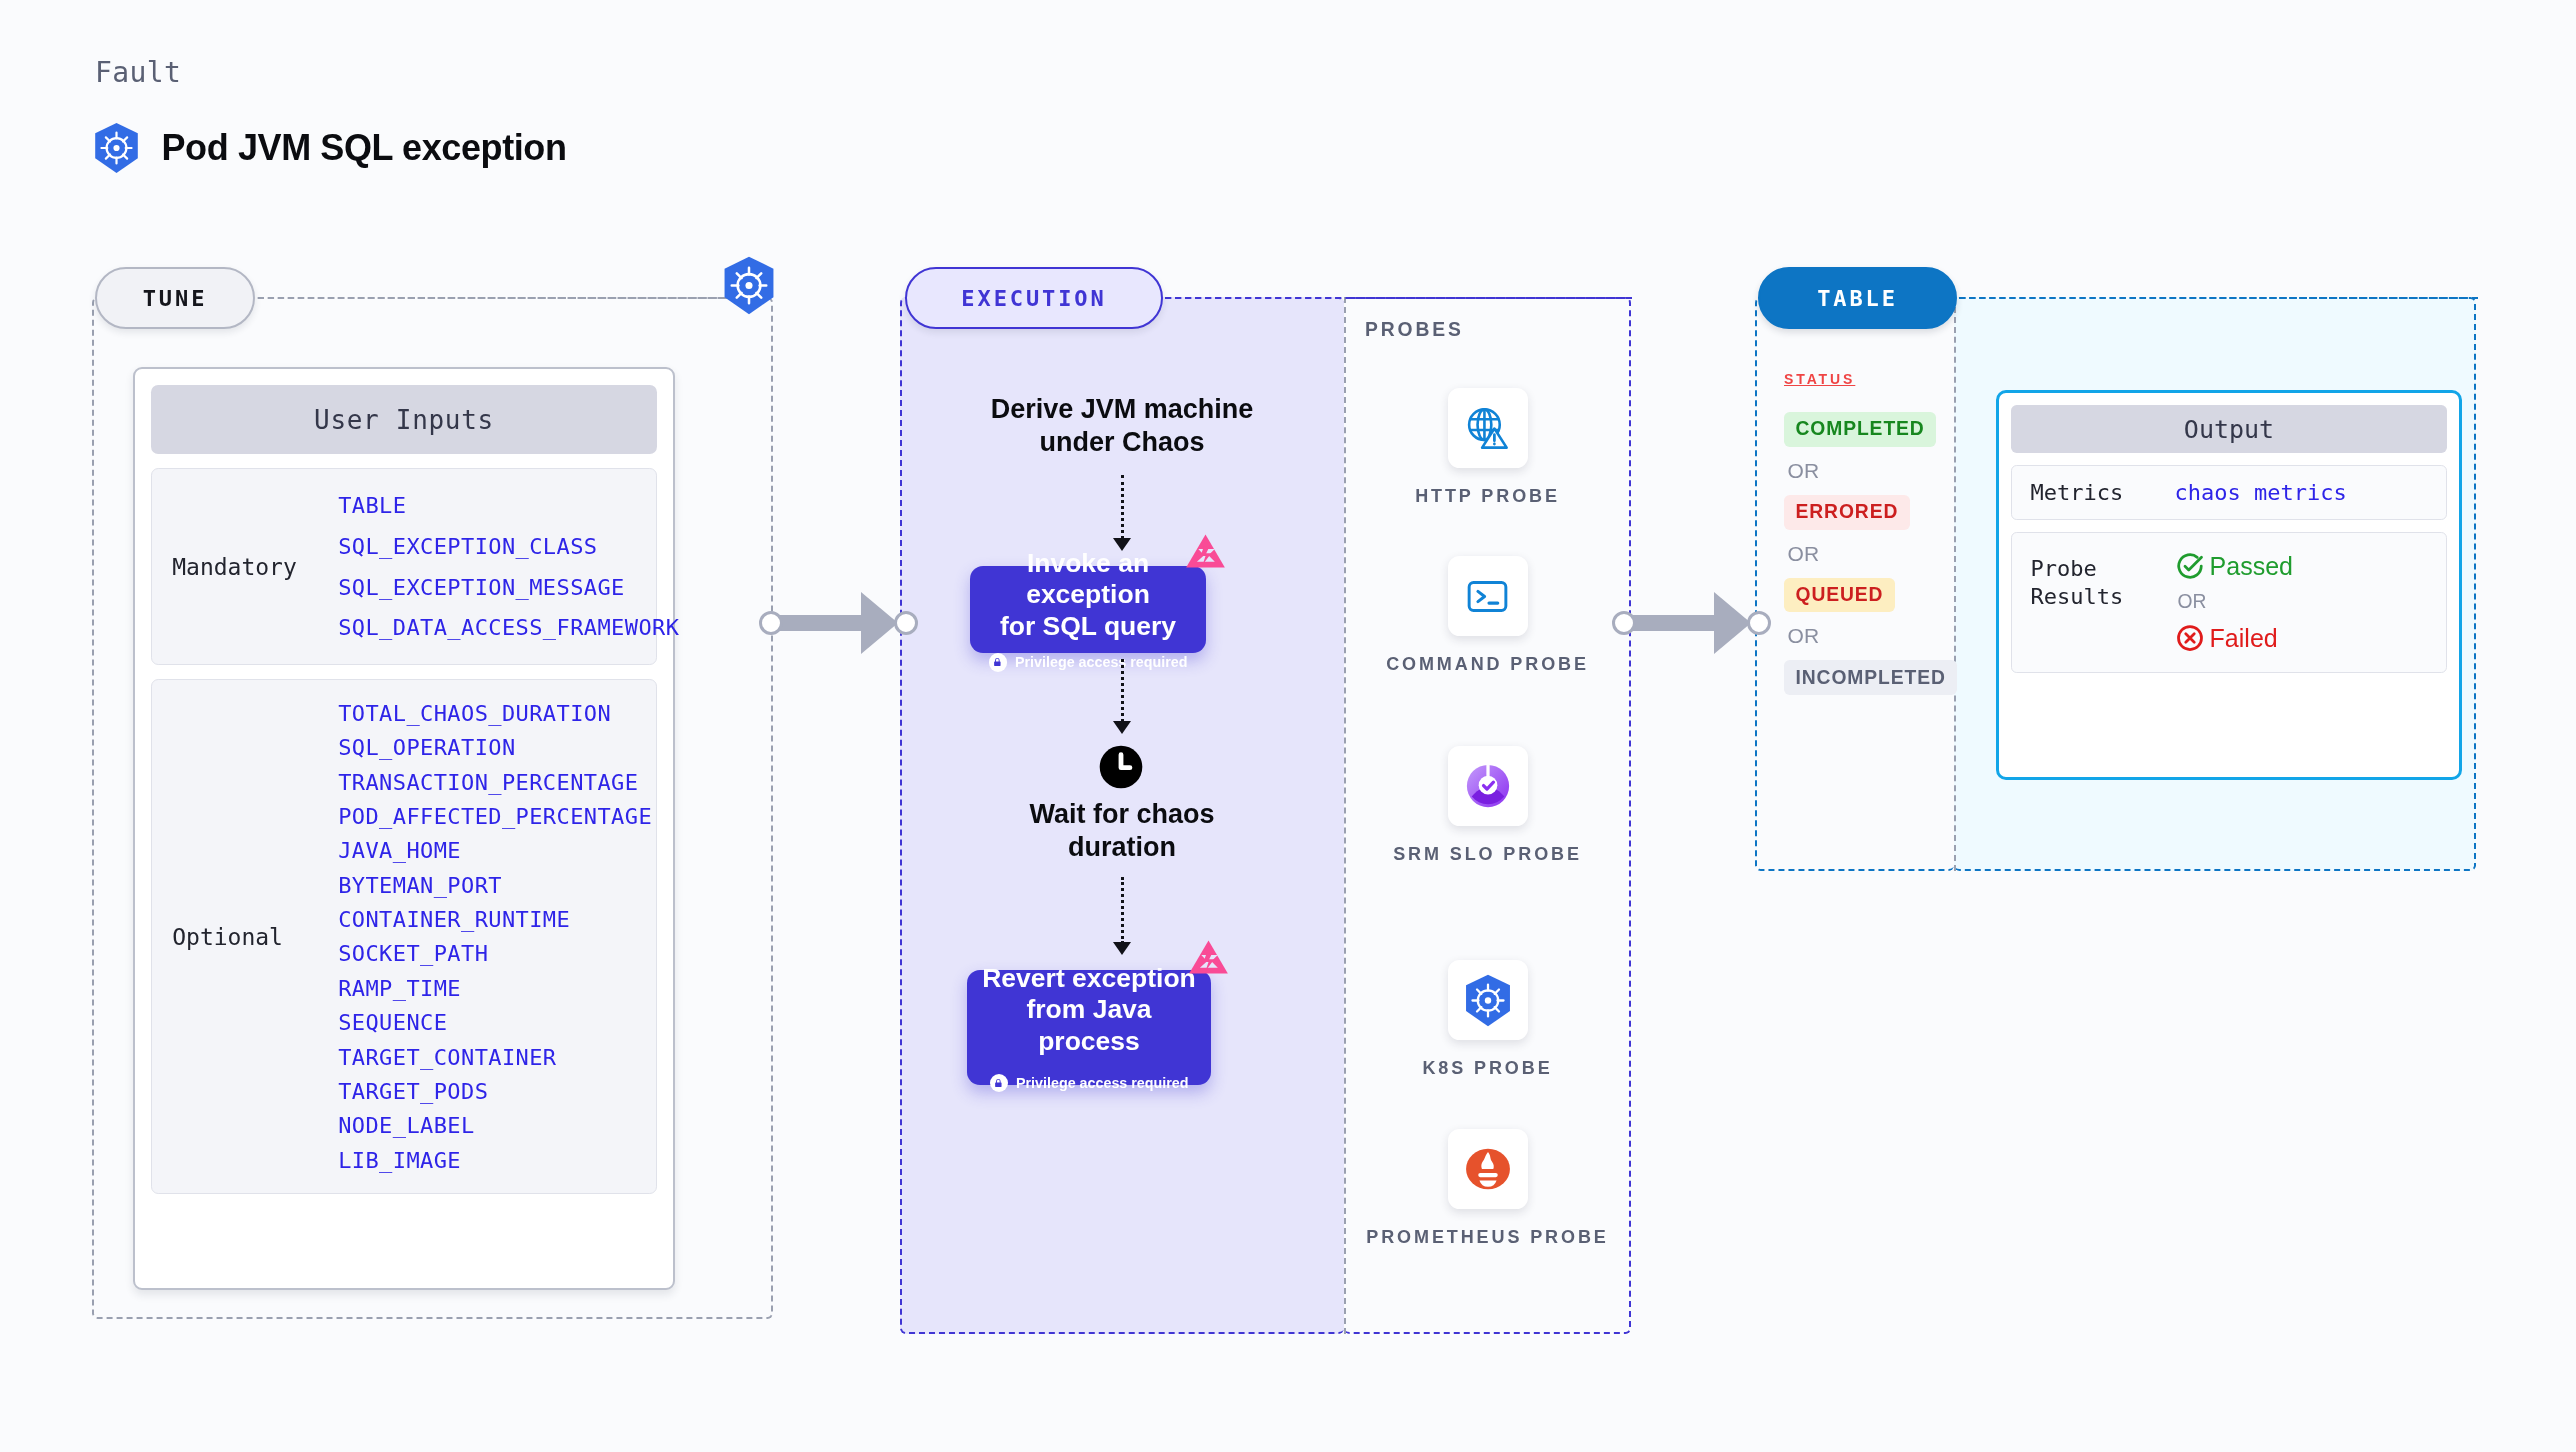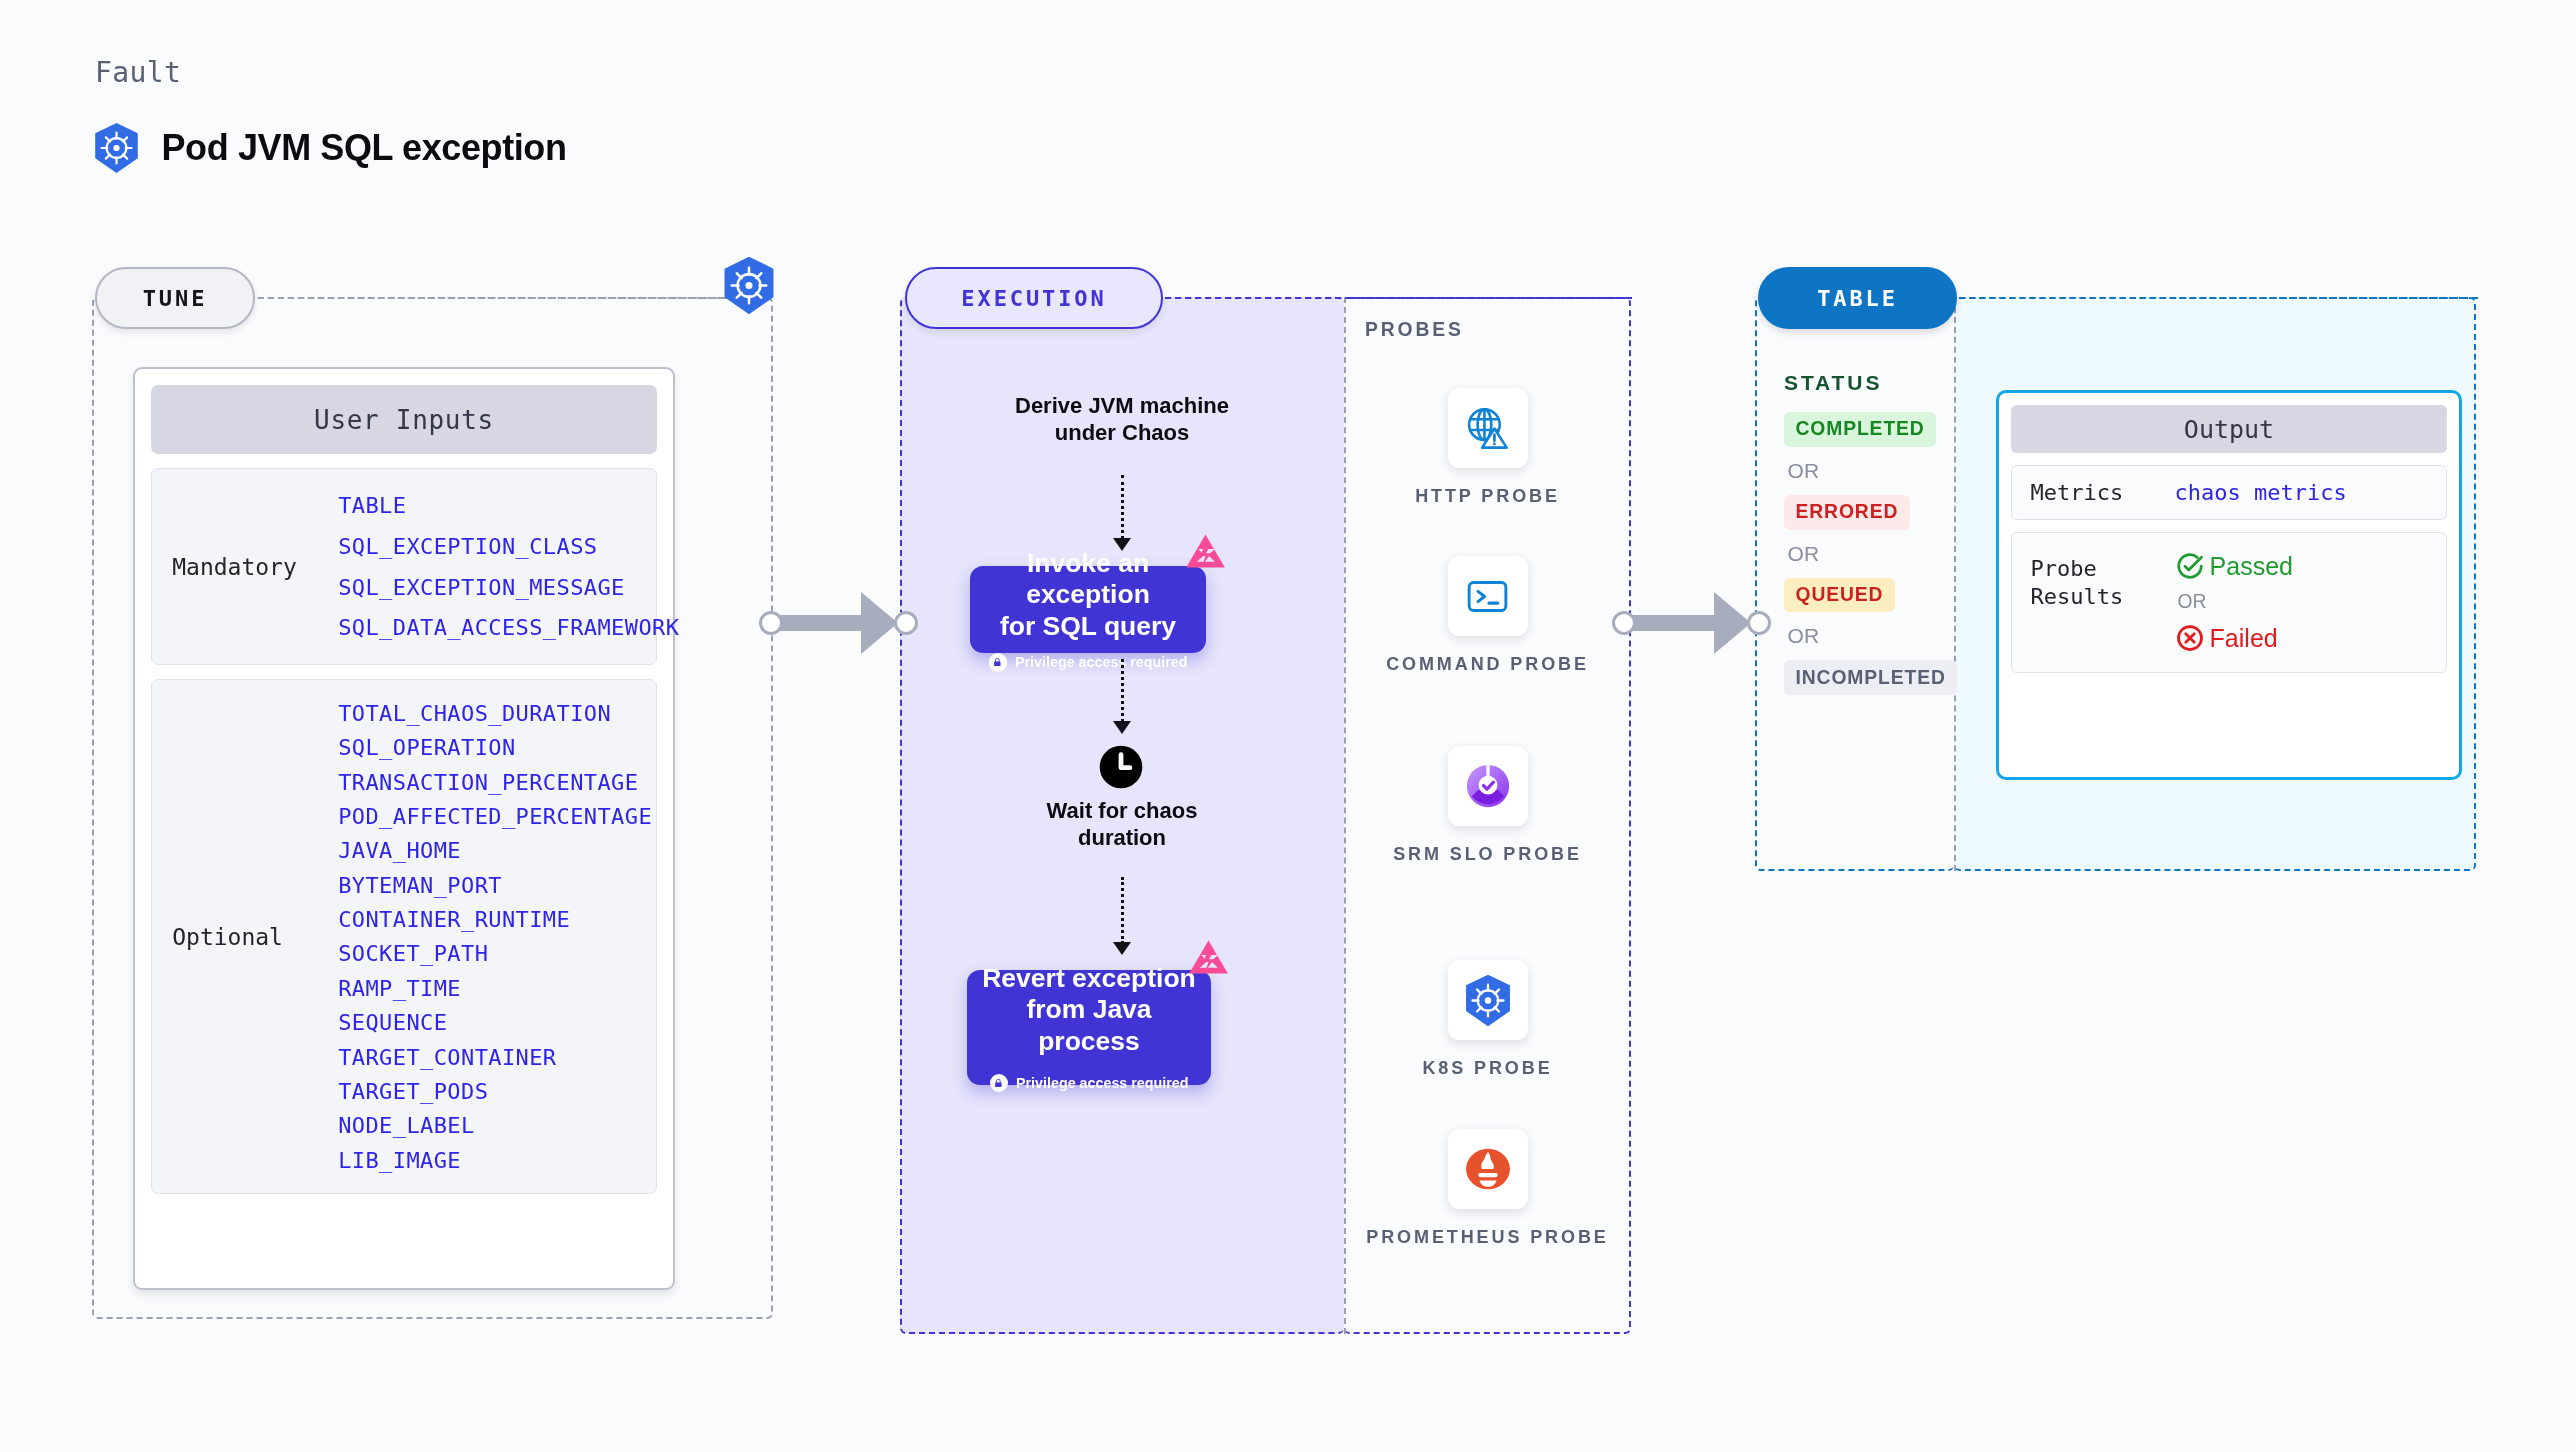--- a/index.html
+++ b/index.html
@@ -109,21 +109,21 @@
     font-family: "DejaVu Sans Mono", monospace; font-size: 22px; color: #2e24e8;
     letter-spacing: 0.4px; white-space: nowrap;
   }
   .ui-group.mandatory .ui-item { margin: 7.9px 0; }
   .ui-group.optional .ui-item { margin: 4.7px 0; }
 
   
   .flow { position: absolute; left: 900px; top: 297px; width: 444px; height: 1037px; }
   .flow-text {
     position: absolute; left: 0; width: 444px; text-align: center;
-    font-size: 22px; font-weight: 700; color: #0b0c10; line-height: 1.22;
+    font-size: 27px; font-weight: 700; color: #0b0c10; line-height: 1.22;
   }
   .dotline { position: absolute; width: 0; border-left: 3.6px dotted #111218; }
   .arrowhead {
     position: absolute; width: 0; height: 0;
     border-left: 9.3px solid transparent; border-right: 9.3px solid transparent;
     border-top: 13.6px solid #111218;
   }
   .exec-card {
     position: absolute; border-radius: 13px; background: #4035d4;
     box-shadow: 0 7.2px 15.8px rgba(64,53,212,.30);
@@ -156,21 +156,21 @@
     display: flex; align-items: center; justify-content: center;
   }
   .probe-name {
     margin-top: 15.8px; text-align: center; font-size: 18px; font-weight: 700;
     color: #5a6074; letter-spacing: 2.9px; line-height: 1.35;
   }
 
   
   .status-label {
     position: absolute; left: 1784px; top: 371px;
-    font-size: 21px; font-weight: 700; color: #14532d; letter-spacing: 2.9px;
+    font-size: 14px; font-weight: 700; color: #ef4444; letter-spacing: 2.9px; text-decoration: underline;
   }
   .status-col { position: absolute; left: 1784px; top: 412px; width: 172px; }
   .badge {
     display: inline-flex; align-items: center; justify-content: center;
     border-radius: 5.7px; padding: 6.4px 11.5px;
     font-size: 19.3px; font-weight: 700; letter-spacing: 0.9px;
   }
   .or-text { font-size: 21px; color: #8a8fa0; margin: 12px 0 12px 3.6px; }
 
   

